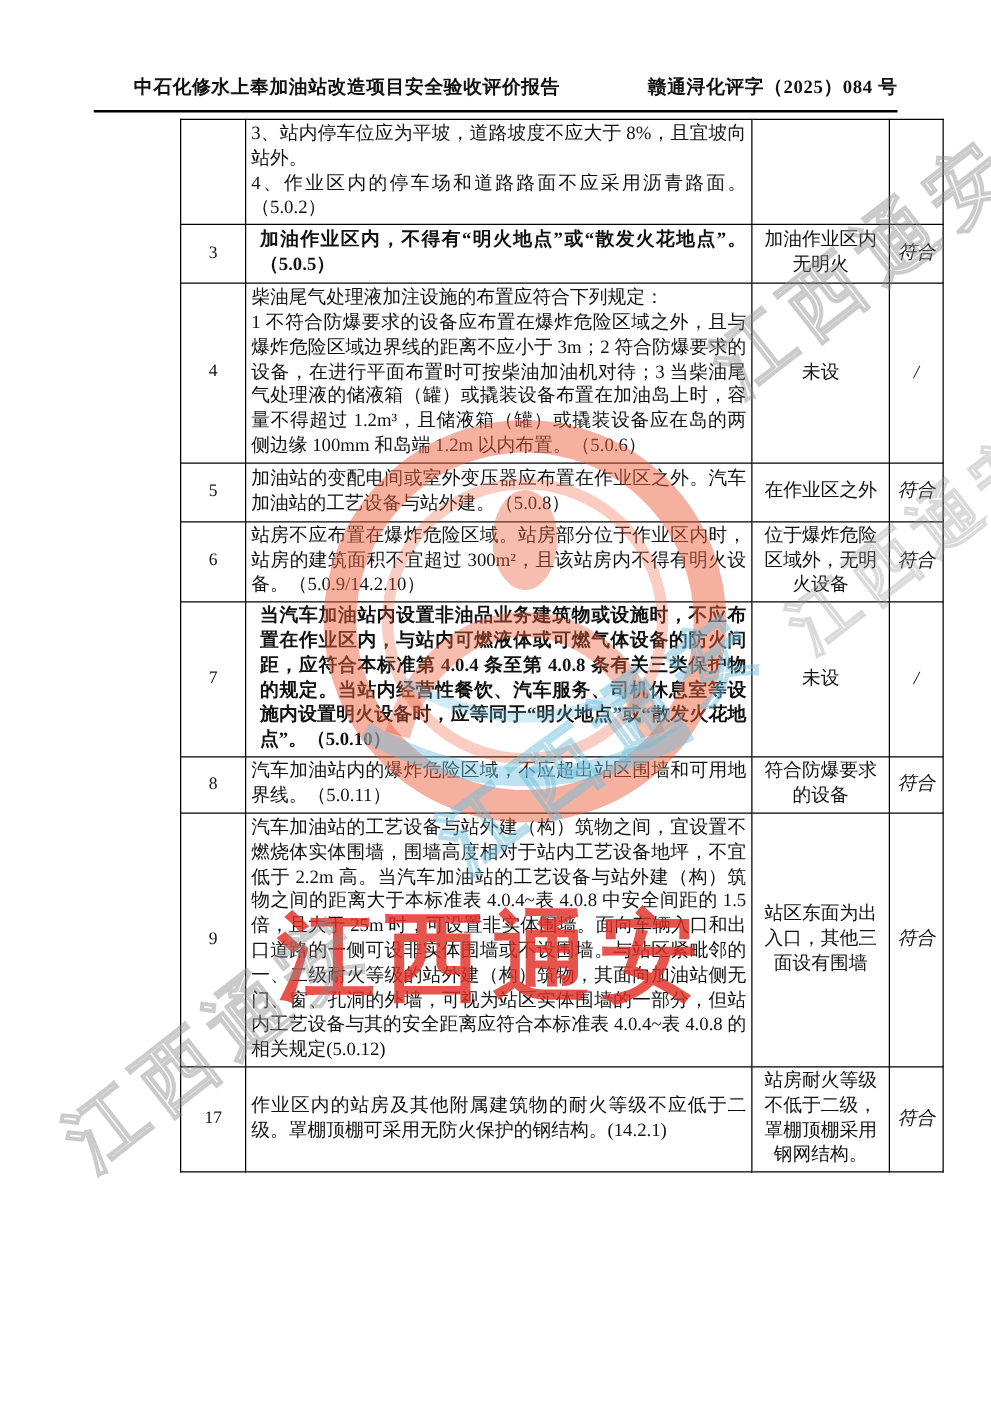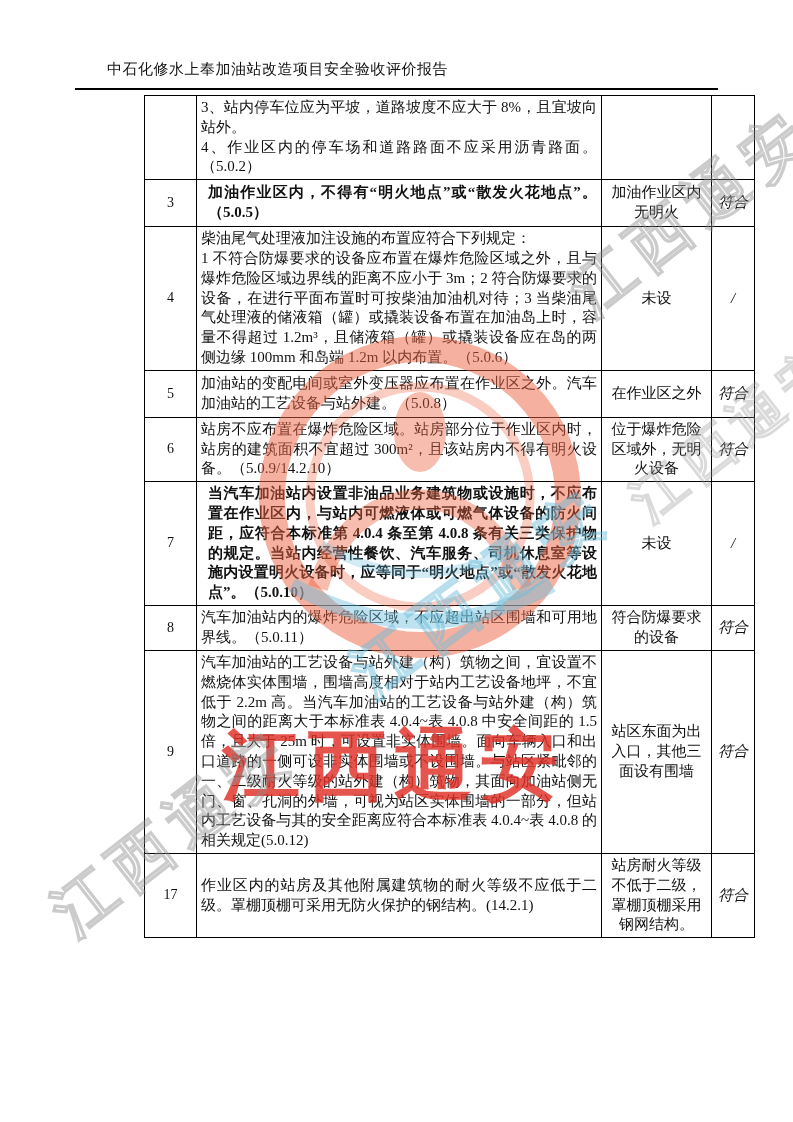--- a/index.html
+++ b/index.html
@@ -9,21 +9,21 @@
     background:#ffffff;
     font-family:"Liberation Serif","DejaVu Serif",serif;
     color:#111;
     overflow:hidden;
     margin:0 auto;
   }
   
   .header-row{
     position:absolute;left:107px;right:75px;top:60px;
     display:flex;justify-content:space-between;align-items:baseline;
-    font-size:15px;font-weight:normal;letter-spacing:.5px;
+    font-size:15px;font-weight:bold;letter-spacing:.5px;
   }
   .header-rule{
     position:absolute;left:75px;right:75px;top:88px;
     border-bottom:2px solid #000;height:0;
   }
   
   table.req{
     position:absolute;left:104px;top:95px;width:610px;
     border-collapse:collapse;table-layout:fixed;
     font-size:15px;line-height:1.32;margin-left:40px;
@@ -76,20 +76,21 @@
   .wm-o3{left:330px;top:548px;font-size:64px;letter-spacing:12px;transform:rotate(-36deg);}
   .wm-o4{left:612px;top:396px;font-size:54px;letter-spacing:8px;transform:rotate(-38deg);-webkit-text-stroke:1.1px rgba(150,150,150,0.35);}
 </style>
 </head>
 <body>
 
 <div class="page">
 
   <div class="header-row">
     <span>中石化修水上奉加油站改造项目安全验收评价报告</span>
+    <span>赣通浔化评字（2025）084 号</span>
   </div>
   <div class="header-rule"></div>
 
   <table class="req">
     <colgroup>
       <col class="c1">
         <col class="c2">
         <col class="c3">
         <col class="c4">
     </colgroup>

